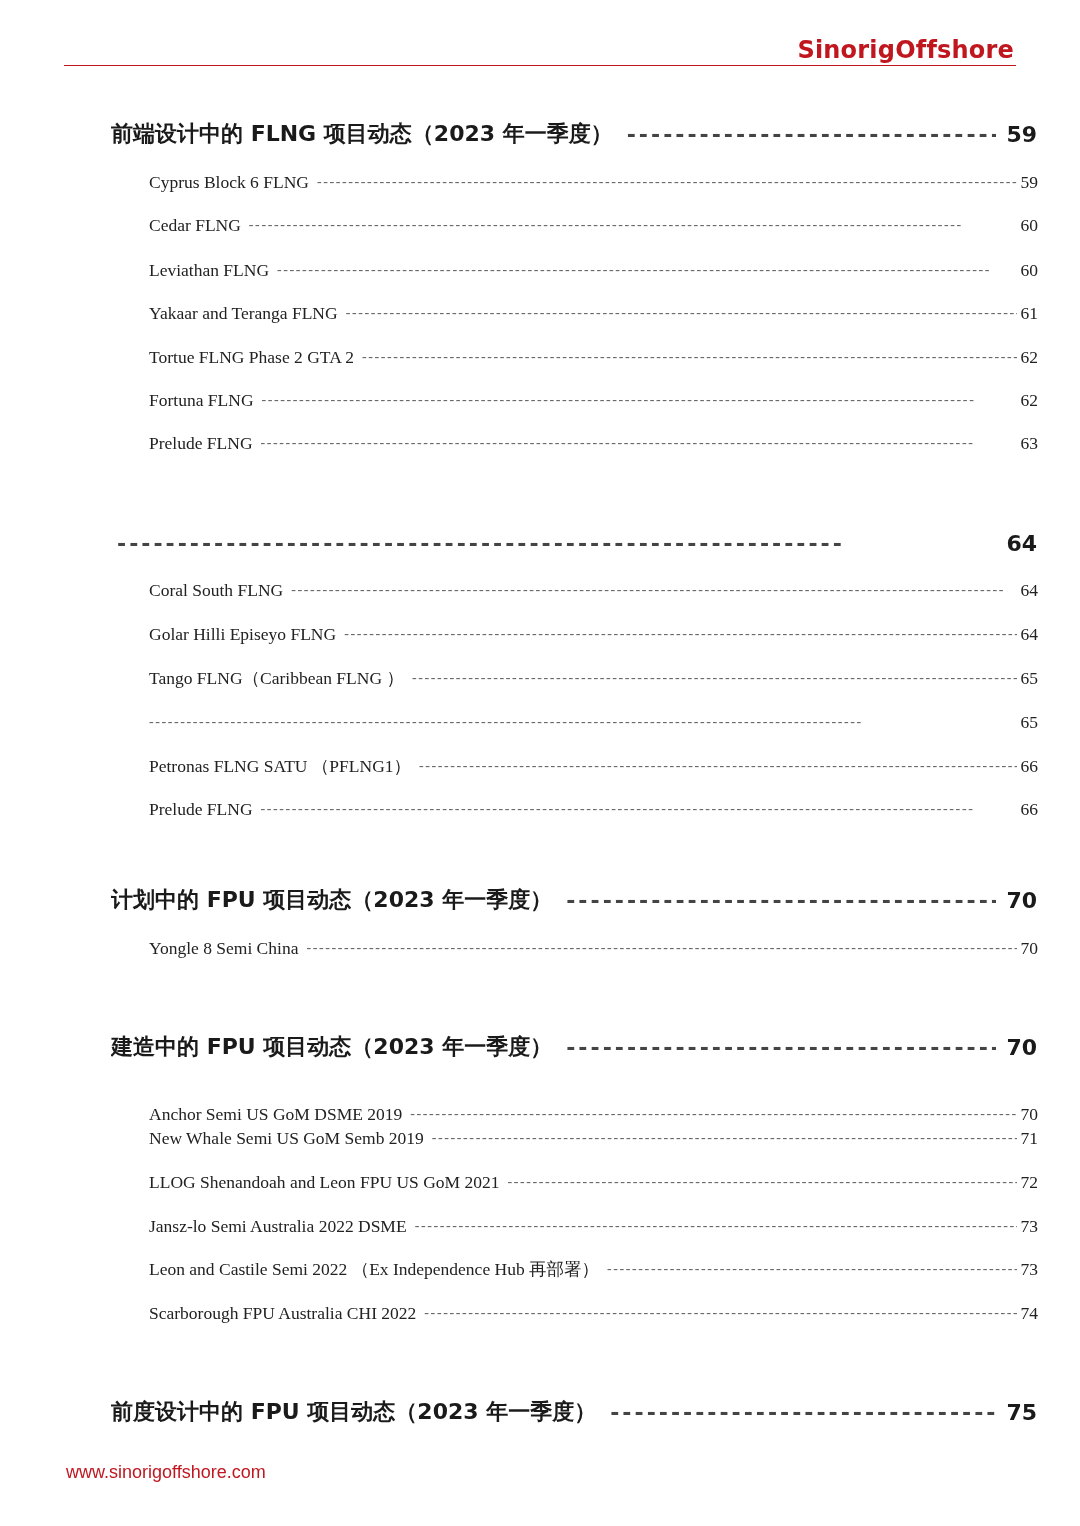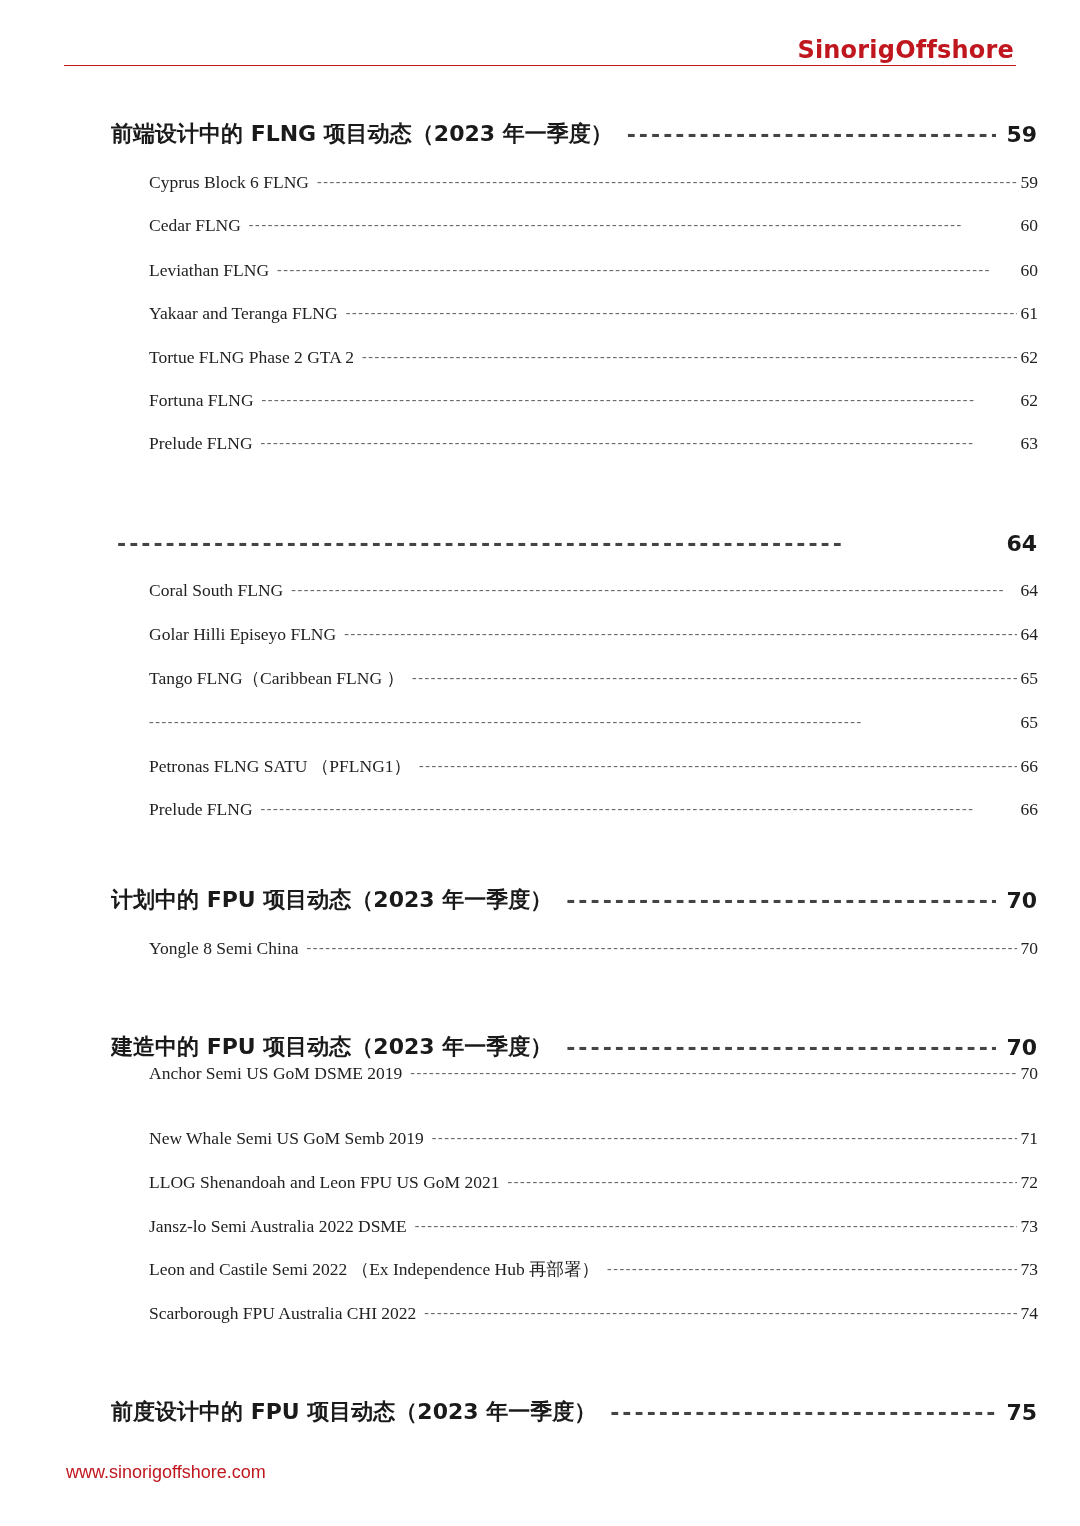--- a/index.html
+++ b/index.html
@@ -113,21 +113,21 @@
       <span class="label">Yongle 8 Semi China</span>
       <span class="dots">------------------------------------------------------------------------------------------------------------------</span>
       <span class="page">70</span>
     </div>
 
   <div class="row h1" style="top:1029px">
     <span class="label">建造中的 FPU 项目动态（2023 年一季度）</span>
     <span class="dots">------------------------------------------------------------</span>
     <span class="page">70</span>
   </div>
-  <div class="row h2" style="top:1059px">
+  <div class="row h2" style="top:1100px">
       <span class="label">Anchor Semi US GoM DSME 2019</span>
       <span class="dots">------------------------------------------------------------------------------------------------------------------</span>
       <span class="page">70</span>
     </div>
   <div class="row h2" style="top:1124px">
       <span class="label">New Whale Semi US GoM Semb 2019</span>
       <span class="dots">------------------------------------------------------------------------------------------------------------------</span>
       <span class="page">71</span>
     </div>
   <div class="row h2" style="top:1168px">

